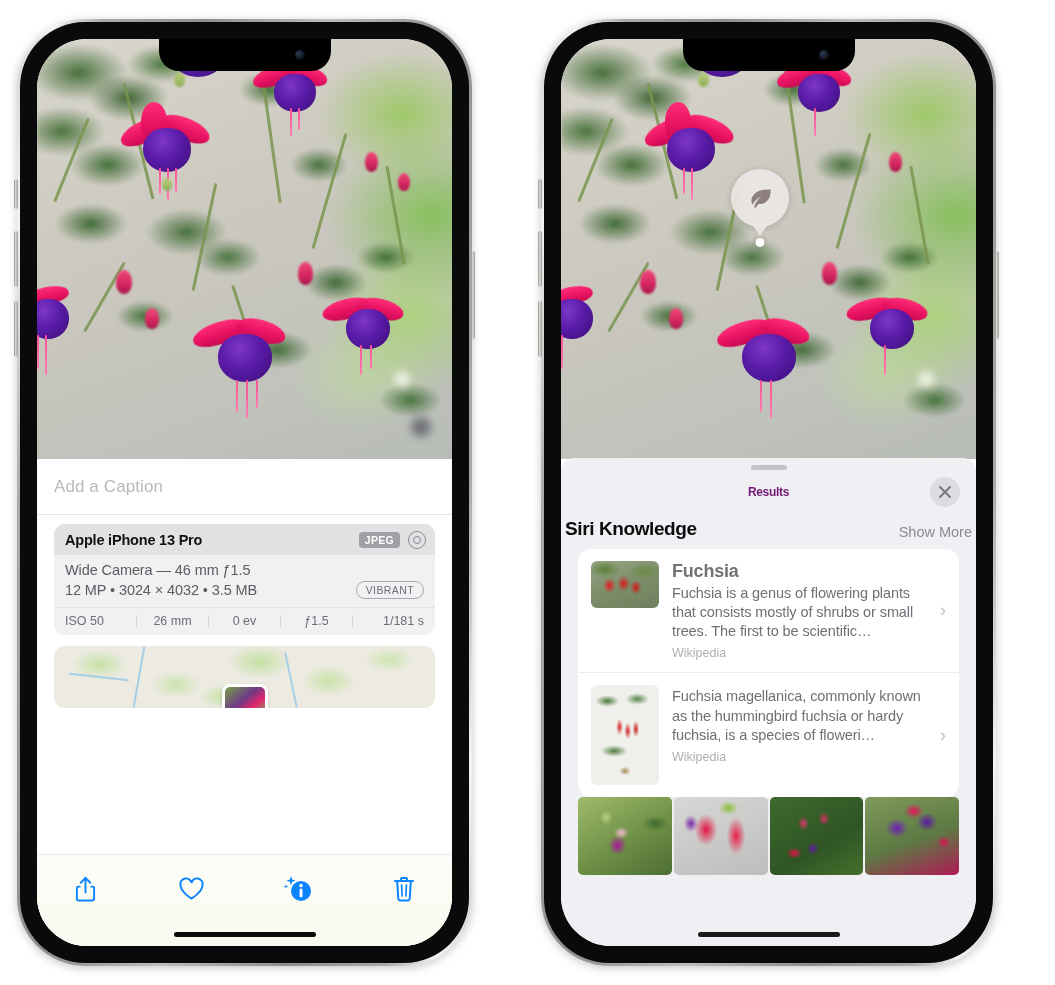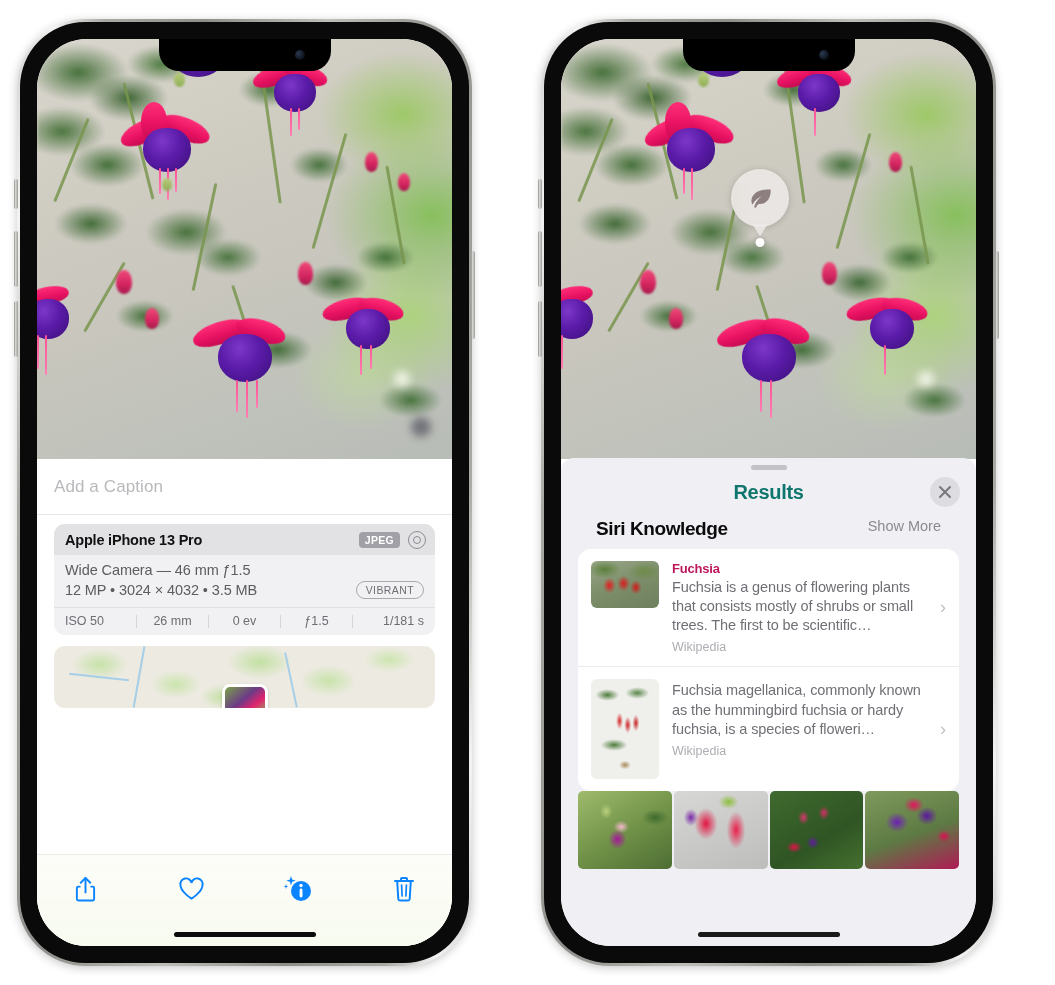--- a/index.html
+++ b/index.html
@@ -243,28 +243,28 @@
   
   .results-sheet {
     position:absolute; left:0; right:0; top:419px; bottom:0;
     background:#f0eff4;
     border-top-left-radius:13px; border-top-right-radius:13px;
     overflow:hidden;
   }
   .grabber { width:36px;height:5px;border-radius:3px;background:#c2c2c7;
     margin:7px auto 0; }
   .res-head { position:relative; height:44px; display:flex; align-items:center; justify-content:center;}
-  .res-title { font-size:20px; font-weight:bold; color:#0f766e; letter-spacing:-.3px;}
+  .res-title { font-size:12px; font-weight:bold; color:#701a75; letter-spacing:-.3px;}
   .close-btn {
     position:absolute; right:16px; top:50%; transform:translateY(-50%);
     width:30px;height:30px;border-radius:50%;background:#dcdce1;
     display:flex;align-items:center;justify-content:center; color:#77777e;
   }
-  .sec-head { display:flex; align-items:flex-start; justify-content:space-between;
-    padding:4px 35px 9px;gap:16px; }
+  .sec-head { display:flex; align-items:flex-end; justify-content:space-between;
+    padding:4px 4px 9px;gap:16px; }
   .sec-title { font-size:19px; font-weight:bold; color:#0b0b0c; letter-spacing:-.4px;}
   .sec-more { font-size:14.5px; color:#8a8a90; }
 
   .kn-card { margin:0 17px; background:#fff; border-radius:13px; overflow:hidden; }
   .kn-row { display:flex; gap:13px; padding:12px 13px; align-items:flex-start; }
   .kn-row + .kn-row { border-top:1px solid #ececf0; }
   .kn-thumb { flex:none; border-radius:6px; overflow:hidden; }
   .kn-thumb.a { width:68px; height:47px;
     background:
       radial-gradient(ellipse 9px 11px at 27% 52%, #e02020 0%, rgba(224,32,32,0) 72%),
@@ -279,21 +279,21 @@
       radial-gradient(ellipse 5px 12px at 42% 42%, #d52b2b 0%, rgba(213,43,43,0) 70%),
       radial-gradient(ellipse 5px 12px at 54% 46%, #cf2626 0%, rgba(207,38,38,0) 70%),
       radial-gradient(ellipse 5px 12px at 66% 44%, #c72222 0%, rgba(199,34,34,0) 70%),
       radial-gradient(ellipse 16px 8px at 24% 16%, #4e7c3a 0%, rgba(78,124,58,0) 74%),
       radial-gradient(ellipse 16px 8px at 68% 14%, #58874a 0%, rgba(88,135,74,0) 74%),
       radial-gradient(ellipse 18px 8px at 34% 66%, #4f7d3c 0%, rgba(79,125,60,0) 74%),
       radial-gradient(ellipse 8px 6px at 50% 86%, #a98b5a 0%, rgba(169,139,90,0) 74%),
       #efefec;
   }
   .kn-body { flex:1; min-width:0; }
-  .kn-title { font-size:13px; font-weight:bold; color:#be185d; letter-spacing:-.2px;}
+  .kn-title { font-size:18px; font-weight:bold; color:#737373; letter-spacing:-.2px;}
   .kn-desc { font-size:14.5px; color:#6f6f76; line-height:1.32; margin-top:2px;
     letter-spacing:-.1px;}
   .kn-src { font-size:12.5px; color:#aeaeb4; margin-top:5px; }
   .kn-chev { flex:none; align-self:center; color:#c0c0c6; font-size:18px; padding-left:2px;}
 
   .sim-title { font-size:19px; font-weight:bold; color:#0b0b0c;
     letter-spacing:-.4px; padding:16px 20px 9px; }
   .sim-strip { display:flex; gap:2px; padding:0 17px; }
   .sim-item { flex:1; height:78px; border-radius:5px; overflow:hidden; }
   .sim-1 { background:

